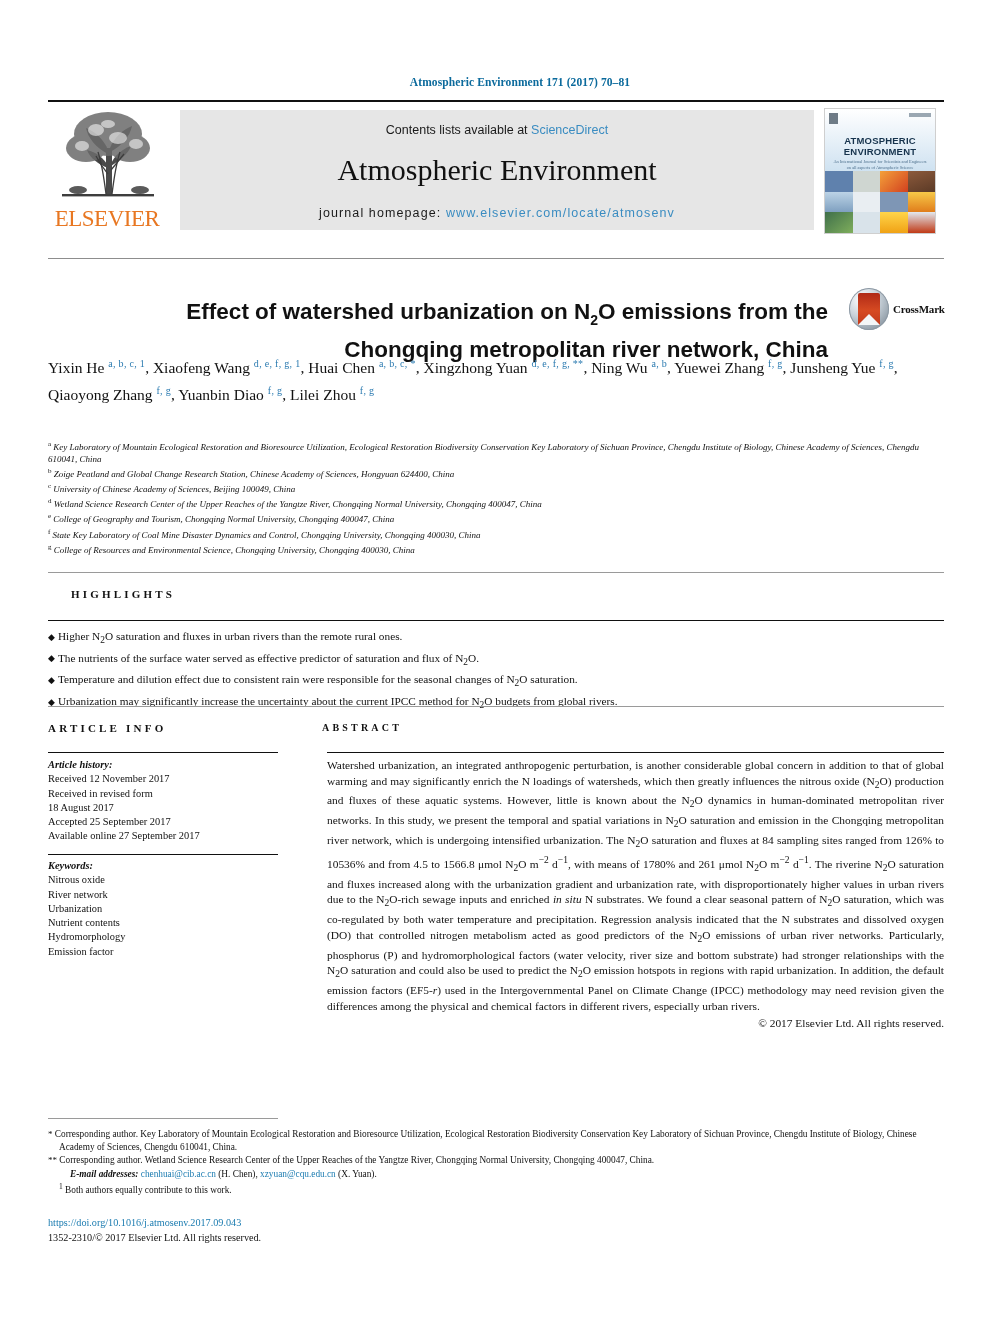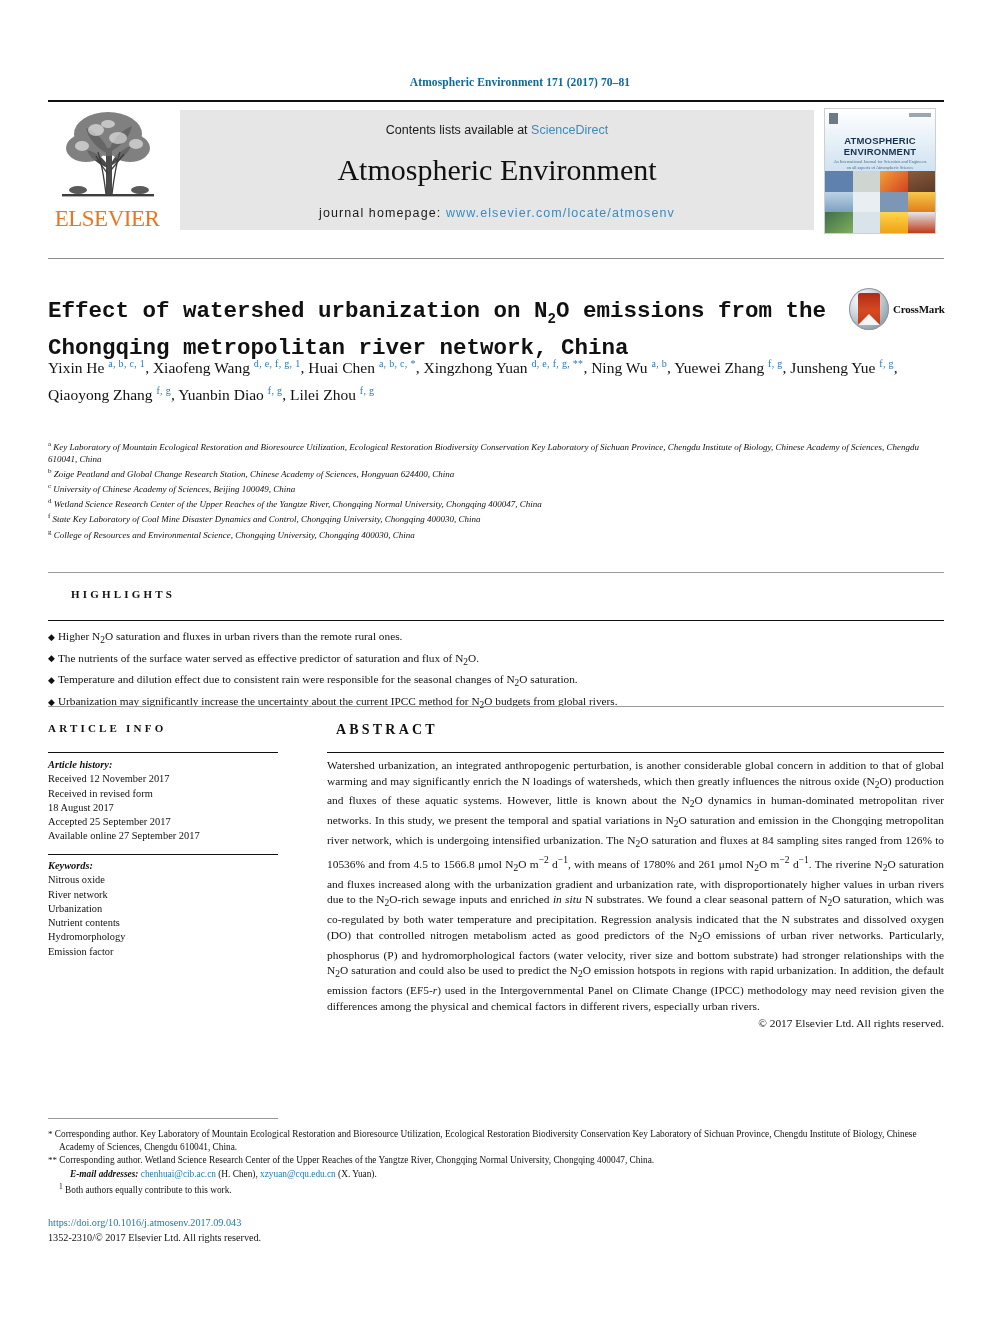--- a/index.html
+++ b/index.html
@@ -197,24 +197,25 @@
     font-size: 11px;
     font-weight: bold;
     color: #111;
     letter-spacing: -.2px;
   }
   .article-title {
     position: absolute;
     left: 48px;
     top: 282px;
     width: 780px;
-    font-family: Liberation Mono, monospace;
+    font-family: Liberation Sans, sans-serif;
     font-size: 22.5px;
     line-height: 29px;
     color: #111;
+    text-align: right;
   }
   .authors {
     position: absolute;
     left: 48px;
     top: 352px;
     width: 860px;
     font-family: "Liberation Serif", serif;
     font-size: 15.5px;
     line-height: 23px;
     color: #111;
@@ -298,24 +299,24 @@
     left: 48px;
     top: 722px;
     font-family: "Liberation Serif", serif;
     font-size: 11px;
     font-weight: bold;
     letter-spacing: 3.2px;
     color: #111;
   }
   .abs-head {
     position: absolute;
-    left: 336px;
+    left: 322px;
     top: 722px;
     font-family: "Liberation Serif", serif;
-    font-size: 14px;
+    font-size: 10px;
     font-weight: bold;
     letter-spacing: 3.2px;
     color: #111;
   }
   .info-rule-left {
     position: absolute;
     left: 48px;
     top: 752px;
     width: 230px;
     border-top: 1.5px solid #111;
@@ -510,20 +511,21 @@
     <span>Chongqing metropolitan river network, China</span>
   </h1>
 
   <div class="authors"><span>Yixin He </span><sup class="aff">a, b, c, 1</sup>, <span>Xiaofeng Wang </span><sup class="aff">d, e, f, g, 1</sup>, <span>Huai Chen </span><sup class="aff">a, b, c, *</sup>, <span>Xingzhong Yuan </span><sup class="aff">d, e, f, g, **</sup>, <span>Ning Wu </span><sup class="aff">a, b</sup>, <span>Yuewei Zhang </span><sup class="aff">f, g</sup>, <span>Junsheng Yue </span><sup class="aff">f, g</sup>, <span>Qiaoyong Zhang </span><sup class="aff">f, g</sup>, <span>Yuanbin Diao </span><sup class="aff">f, g</sup>, <span>Lilei Zhou </span><sup class="aff">f, g</sup></div>
 
   <div class="affiliations">
       <div><span class="mark">a</span> <span>Key Laboratory of Mountain Ecological Restoration and Bioresource Utilization, Ecological Restoration Biodiversity Conservation Key Laboratory of Sichuan Province, Chengdu Institute of Biology, Chinese Academy of Sciences, Chengdu 610041, China</span></div>
       <div><span class="mark">b</span> <span>Zoige Peatland and Global Change Research Station, Chinese Academy of Sciences, Hongyuan 624400, China</span></div>
       <div><span class="mark">c</span> <span>University of Chinese Academy of Sciences, Beijing 100049, China</span></div>
       <div><span class="mark">d</span> <span>Wetland Science Research Center of the Upper Reaches of the Yangtze River, Chongqing Normal University, Chongqing 400047, China</span></div>
+      <div><span class="mark">e</span> <span>College of Geography and Tourism, Chongqing Normal University, Chongqing 400047, China</span></div>
       <div><span class="mark">f</span> <span>State Key Laboratory of Coal Mine Disaster Dynamics and Control, Chongqing University, Chongqing 400030, China</span></div>
       <div><span class="mark">g</span> <span>College of Resources and Environmental Science, Chongqing University, Chongqing 400030, China</span></div>
     </div>
 
   <div class="hl-rule-top"></div>
   <div class="hl-heading">HIGHLIGHTS</div>
   <div class="hl-rule-mid"></div>
   <div class="highlights">
       <div><span class="bullet">◆</span><span>Higher N<sub>2</sub>O saturation and fluxes in urban rivers than the remote rural ones.</span></div>
       <div><span class="bullet">◆</span><span>The nutrients of the surface water served as effective predictor of saturation and flux of N<sub>2</sub>O.</span></div>

